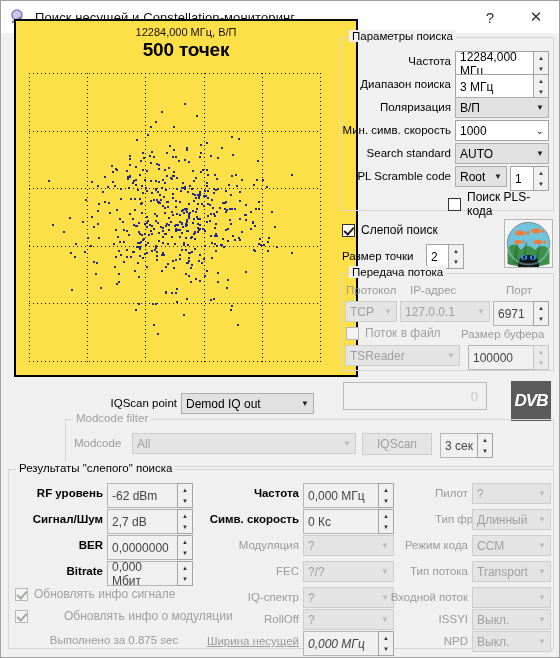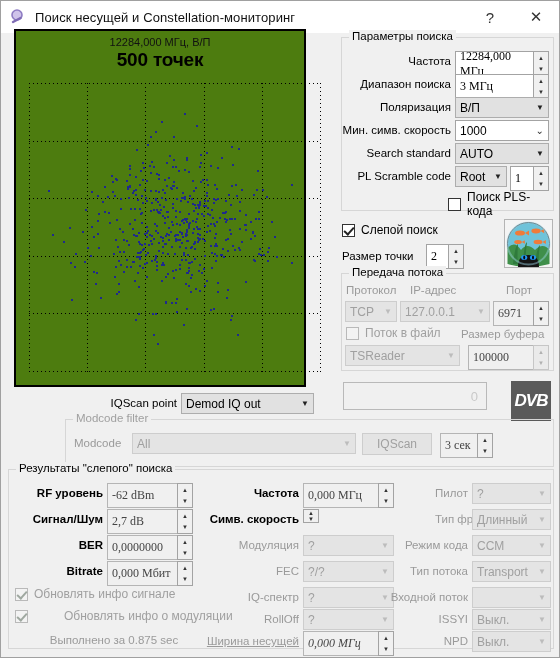--- a/index.html
+++ b/index.html
@@ -23,21 +23,21 @@
             font-size:15px; color:#333; }
   .tb-btn.close { width:46px; }
 
   
   .lbl { color:#000; text-align:right; white-space:nowrap; }
   .lbl.dim { color:#9a9a9a; }
   .lbl.bold { font-weight:bold; }
 
   .field {
     background:#fff; border:1px solid #a3a3a3; height:25px;
-    display:flex; align-items:center; padding:0 4px; font-size:12px; color:#000;font-family:Liberation Serif, serif;
+    display:flex; align-items:center; padding:0 4px; font-size:12px; color:#000;
   }
   .field.ro { background:#f0f0f0; color:#444; border:1px solid #b5b5b5; }
 
   .spin { position:relative; display:flex; align-items:stretch; }
   .spin .field { flex:1; border-right:none; }
   .spinbtns { width:16px; border:1px solid #a3a3a3; background:#f0f0f0;
               display:flex; flex-direction:column; }
   .spinbtns.dis { border-color:#c6c6c6; background:#eaeaea; }
   .spinbtns i { flex:1; display:flex; align-items:center; justify-content:center; font-style:normal;
                 font-size:6px; line-height:1; color:#333; }
@@ -62,22 +62,22 @@
   .box.dis.checked::after { border-color:#9fa8a0; }
   .cbx span.t { font-size:12px; }
   .cbx span.t.dim { color:#a0a0a0; }
 
   .group { position:absolute; border:1px solid #d6d6d6; }
   .group > .gt { position:absolute; top:-8px; left:7px; background:#f0f0f0; padding:0 3px;
                  font-size:11.5px; color:#000; white-space:nowrap; }
   .group > .gt.dim { color:#a0a0a0; }
 
   
-  #plot { position:absolute; left:13px; top:28px; width:292px; height:358px;
-          background:#4d7c0f; border:2px solid #000; }
+  #plot { position:absolute; left:13px; top:18px; width:344px; height:358px;
+          background:#fde047; border:2px solid #000; }
   .plot-freq { text-align:center; font-size:11px; margin-top:5px; color:#111; }
   .plot-pts { text-align:center; font-size:19px; font-weight:bold; margin-top:1px; letter-spacing:-.2px; }
   #grid { position:absolute; left:13px; top:52px; width:292px; height:289px; }
   #pts { position:absolute; left:13px; top:52px; width:292px; height:289px; }
   .pt { position:absolute; width:2px; height:2px; background:#1f2a8c; }
 
   .btn { background:#e1e1e1; border:1px solid #adadad; height:22px;
          display:flex; align-items:center; justify-content:center; font-size:12px; color:#000; }
   .btn.disabled { background:#e4e4e4; border-color:#cdcdcd; color:#a0a0a0; }
 
@@ -845,20 +845,21 @@
     <div class="spin" style="position:absolute; left:294px; top:13px; width:91px;">
       <div class="field ro">0,000 МГц</div>
       <div class="spinbtns">
           <i>▲</i>
           <i>▼</i>
         </div>
     </div>
 
     <div class="lbl bold" style="position:absolute; left:186px; top:43px; width:104px;">Симв. скорость</div>
     <div class="spin" style="position:absolute; left:294px; top:39px; width:91px;">
+      <div class="field ro">0 Кс</div>
       <div class="spinbtns">
           <i>▲</i>
           <i>▼</i>
         </div>
     </div>
 
     <div class="lbl dim" style="position:absolute; left:186px; top:69px; width:104px;">Модуляция</div>
     <div class="combo disabled" style="position:absolute; left:294px; top:65px; width:91px;">
       <span class="cv">?</span>
       <span class="car">▼</span>

